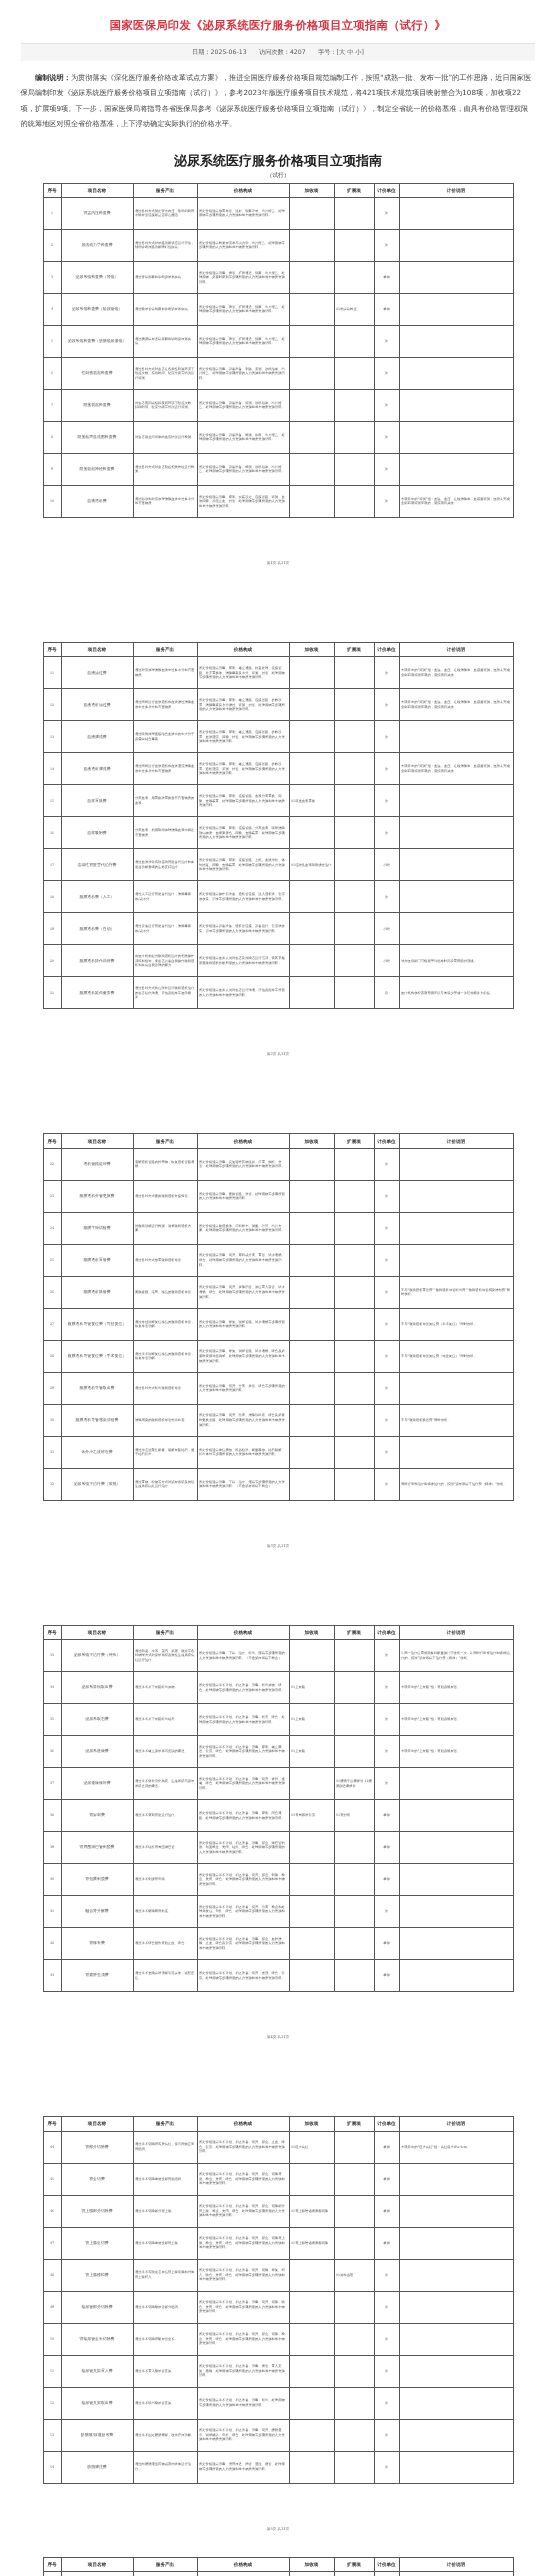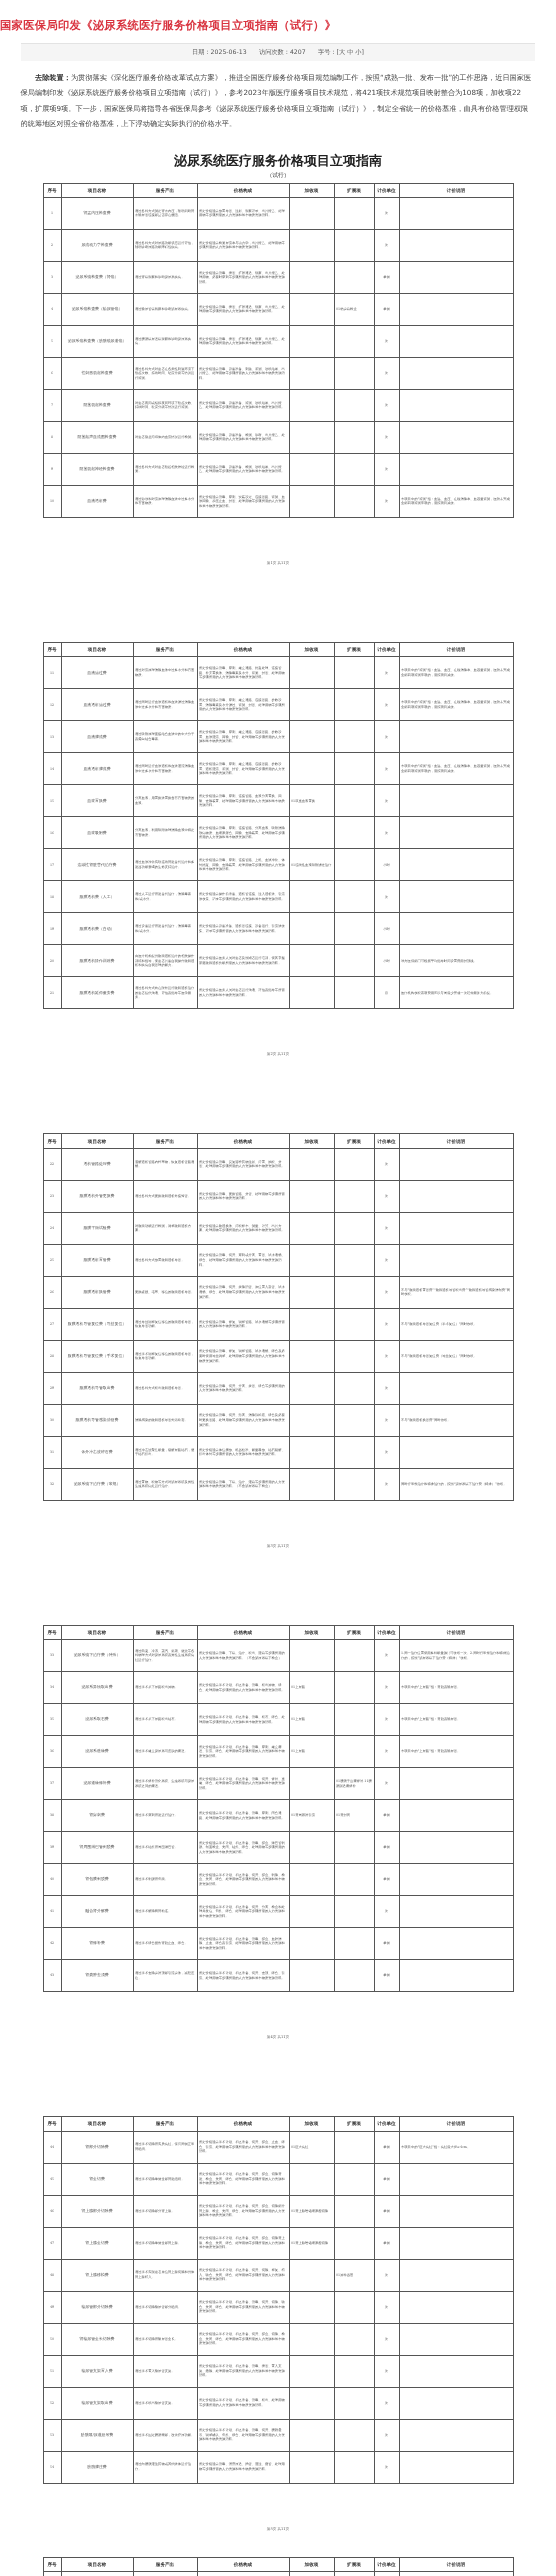--- a/index.html
+++ b/index.html
@@ -1,19 +1,19 @@
 <!DOCTYPE html>
 <html style="font-size:8.2px"><head>
 <meta charset="utf-8">
 <style>
   * { box-sizing: border-box; margin: 0; padding: 0; }
   html, body { width: 556px; background: #ffffff; }
   body { font-family: "DejaVu Sans", "Liberation Sans", sans-serif; color: #333; }
   .article-title {
-    text-align: left; color: #d9333f; font-weight: bold; font-size: 11.3px;
+    text-align: center; color: #d9333f; font-weight: bold; font-size: 11.3px;
     padding-top: 17.5px; height: 43px; letter-spacing: 0.3px;
   }
   .meta-strip {
     margin: 0 20.6px; height: 17.5px; background: #f5f5f5; border-top: 1.5px solid #e3e3e3;
     display: flex; justify-content: center; align-items: center; gap: 12.4px;
     font-size: 6.2px; color: #555;
   }
   .meta-strip span { white-space: nowrap; }
   .intro {
     margin: 9.3px 20.6px 0 20.6px; font-size: 7.2px; line-height: 15.5px; color: #444; text-indent: 2em;
@@ -44,21 +44,21 @@
 <div class="meta-strip">
   <span>日期：2025-06-13</span>
   <span>访问次数：4207</span>
   <span>
     <span>字号：[</span><span>大</span>
     <span>中</span>
     <span>小</span><span>]</span>
   </span>
 </div>
 
-<p class="intro"><b>去除装置：</b><span>为贯彻落实《深化医疗服务价格改革试点方案》，推进全国医疗服务价格项目规范编制工作，按照“成熟一批、发布一批”的工作思路，近日国家医保局编制印发《泌尿系统医疗服务价格项目立项指南（试行）》，参考2023年版医疗服务项目技术规范，将421项技术规范项目映射整合为108项，加收项22项，扩展项9项。下一步，国家医保局将指导各省医保局参考《泌尿系统医疗服务价格项目立项指南（试行）》，制定全省统一的价格基准，由具有价格管理权限的统筹地区对照全省价格基准，上下浮动确定实际执行的价格水平。</span></p>
+<p class="intro"><b>编制说明：</b><span>为贯彻落实《深化医疗服务价格改革试点方案》，推进全国医疗服务价格项目规范编制工作，按照“成熟一批、发布一批”的工作思路，近日国家医保局编制印发《泌尿系统医疗服务价格项目立项指南（试行）》，参考2023年版医疗服务项目技术规范，将421项技术规范项目映射整合为108项，加收项22项，扩展项9项。下一步，国家医保局将指导各省医保局参考《泌尿系统医疗服务价格项目立项指南（试行）》，制定全省统一的价格基准，由具有价格管理权限的统筹地区对照全省价格基准，上下浮动确定实际执行的价格水平。</span></p>
 
 <div id="doc-root">
     <section class="doc-page" style="padding-top:0px">
       <div class="doc-title">泌尿系统医疗服务价格项目立项指南</div>
       <div class="doc-subtitle">（试行）</div>
       <table class="guide">
         <colgroup>
           <col class="w-num">
           <col class="w-name">
           <col class="w-out">

